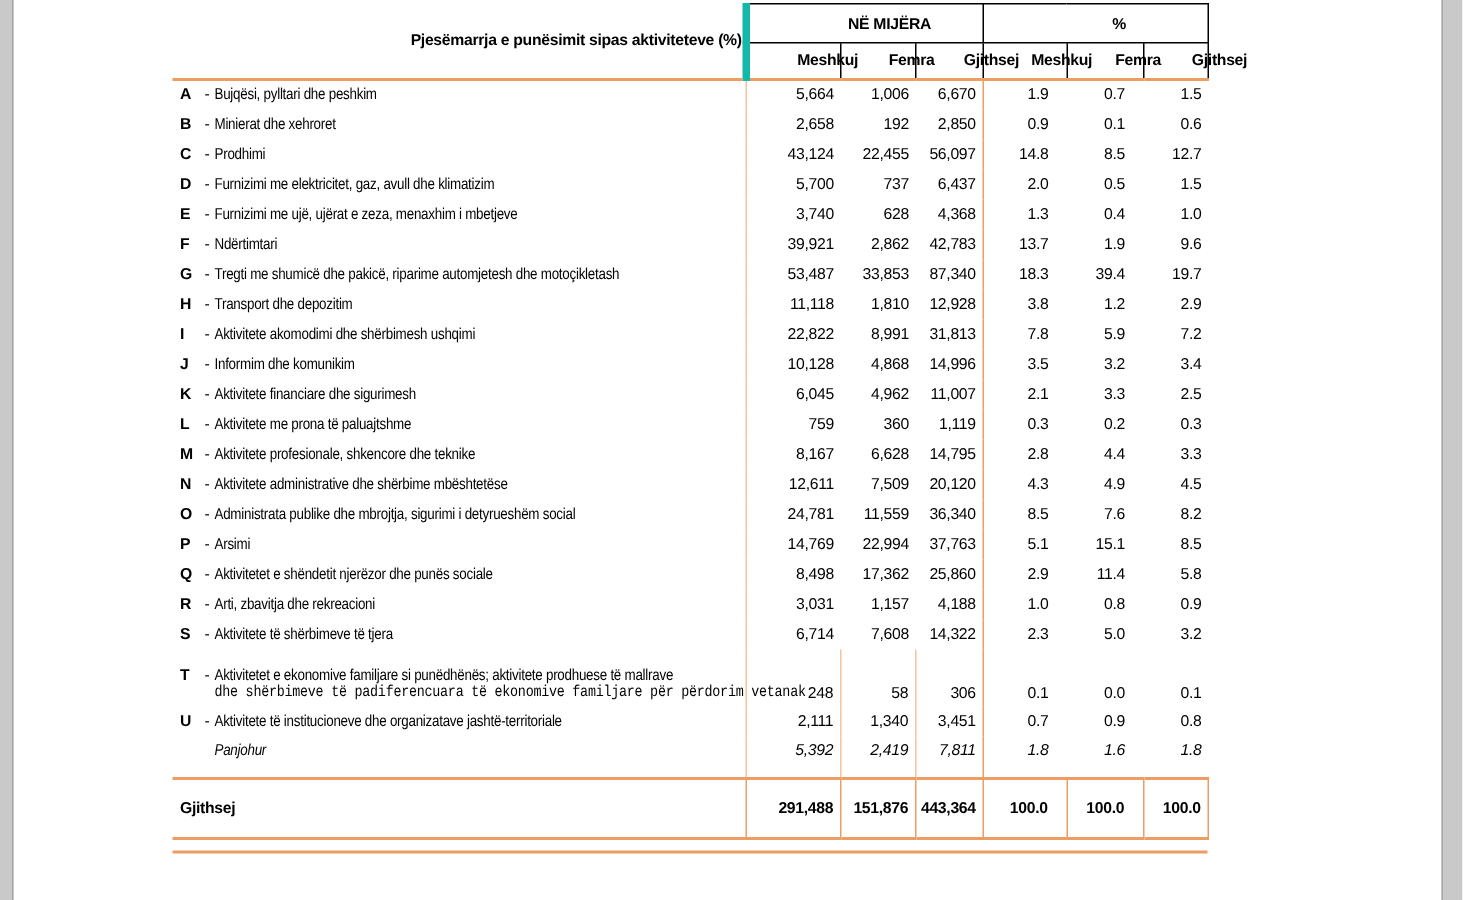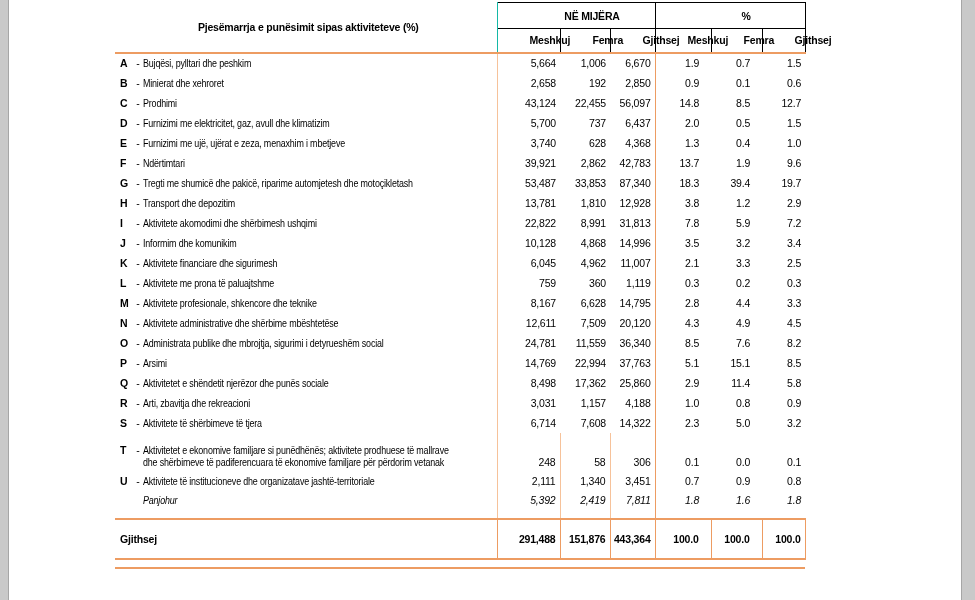--- a/index.html
+++ b/index.html
@@ -23,33 +23,33 @@
   .title{
     font-size:12.5px;font-weight:bold;letter-spacing:-0.2px;
     padding:1px 0 3px 2px;
     border-bottom:2px solid var(--o);
     white-space:nowrap;
   }
   table{border-collapse:collapse;table-layout:fixed;width:690px;}
   th,td{padding:0;font-size:10.5px;letter-spacing:-0.2px;}
   thead th{font-weight:bold;text-align:center;padding-left:32px;}
   th.act-h{
-    text-align:center;padding-left:5px;
-    border-right:1px solid #14b8a6;
+    text-align:right;padding-left:5px;
+    border-right:5px solid #14b8a6;
     border-bottom:2px solid var(--o);
     font-size:10.5px;
   }
   tr.grp-row th.grp{border:1px solid #000;height:26px;}
   tr.sub th{border:1px solid #000;border-bottom:2px solid var(--o);height:24px;}
   tbody td{height:20px;vertical-align:middle;}
   td.act{padding-left:5px;white-space:nowrap;border-right:1px solid var(--o-light);}
   .code{font-weight:bold;display:inline-block;min-width:13px;}
   .dash{display:inline-block;width:10px;text-align:center;}
   .lab{display:inline-block;transform:scaleX(.85);transform-origin:0 60%;white-space:nowrap;}
-  .actline.cont{padding-left:23px;}
+  .actline.cont{padding-left:23px;font-family:Liberation Mono, monospace;}
   .actline.nocode{padding-left:23px;}
   .num{text-align:right;white-space:nowrap;}
   .c0,.c1,.c2{padding-right:4px;}
   .c3,.c4{padding-right:12px;}
   .c5{padding-right:4px;}
   tbody td.c3{border-left:1px solid var(--o);}
   tr.boxed td.c1,tr.boxed td.c2{border-left:1px solid var(--o-light);margin-left:28px;}
   tr.row-tall td{height:38px;vertical-align:bottom;padding-bottom:3px;}
   tr.last td{height:28px;vertical-align:top;padding-top:3px;font-style:italic;}
   tfoot td{
@@ -169,21 +169,21 @@
           <td class="num c1">33,853</td>
           <td class="num c2">87,340</td>
           <td class="num c3">18.3</td>
           <td class="num c4">39.4</td>
           <td class="num c5">19.7</td>
         </tr>
         <tr>
           <td class="act">
             <div class="actline"><span class="code">H</span><span class="dash">-</span><span class="lab">Transport dhe depozitim</span></div>
           </td>
-          <td class="num c0">13,781</td>
+          <td class="num c0">11,118</td>
           <td class="num c1">1,810</td>
           <td class="num c2">12,928</td>
           <td class="num c3">3.8</td>
           <td class="num c4">1.2</td>
           <td class="num c5">2.9</td>
         </tr>
         <tr>
           <td class="act">
             <div class="actline"><span class="code">I</span><span class="dash">-</span><span class="lab">Aktivitete akomodimi dhe shërbimesh ushqimi</span></div>
           </td>

